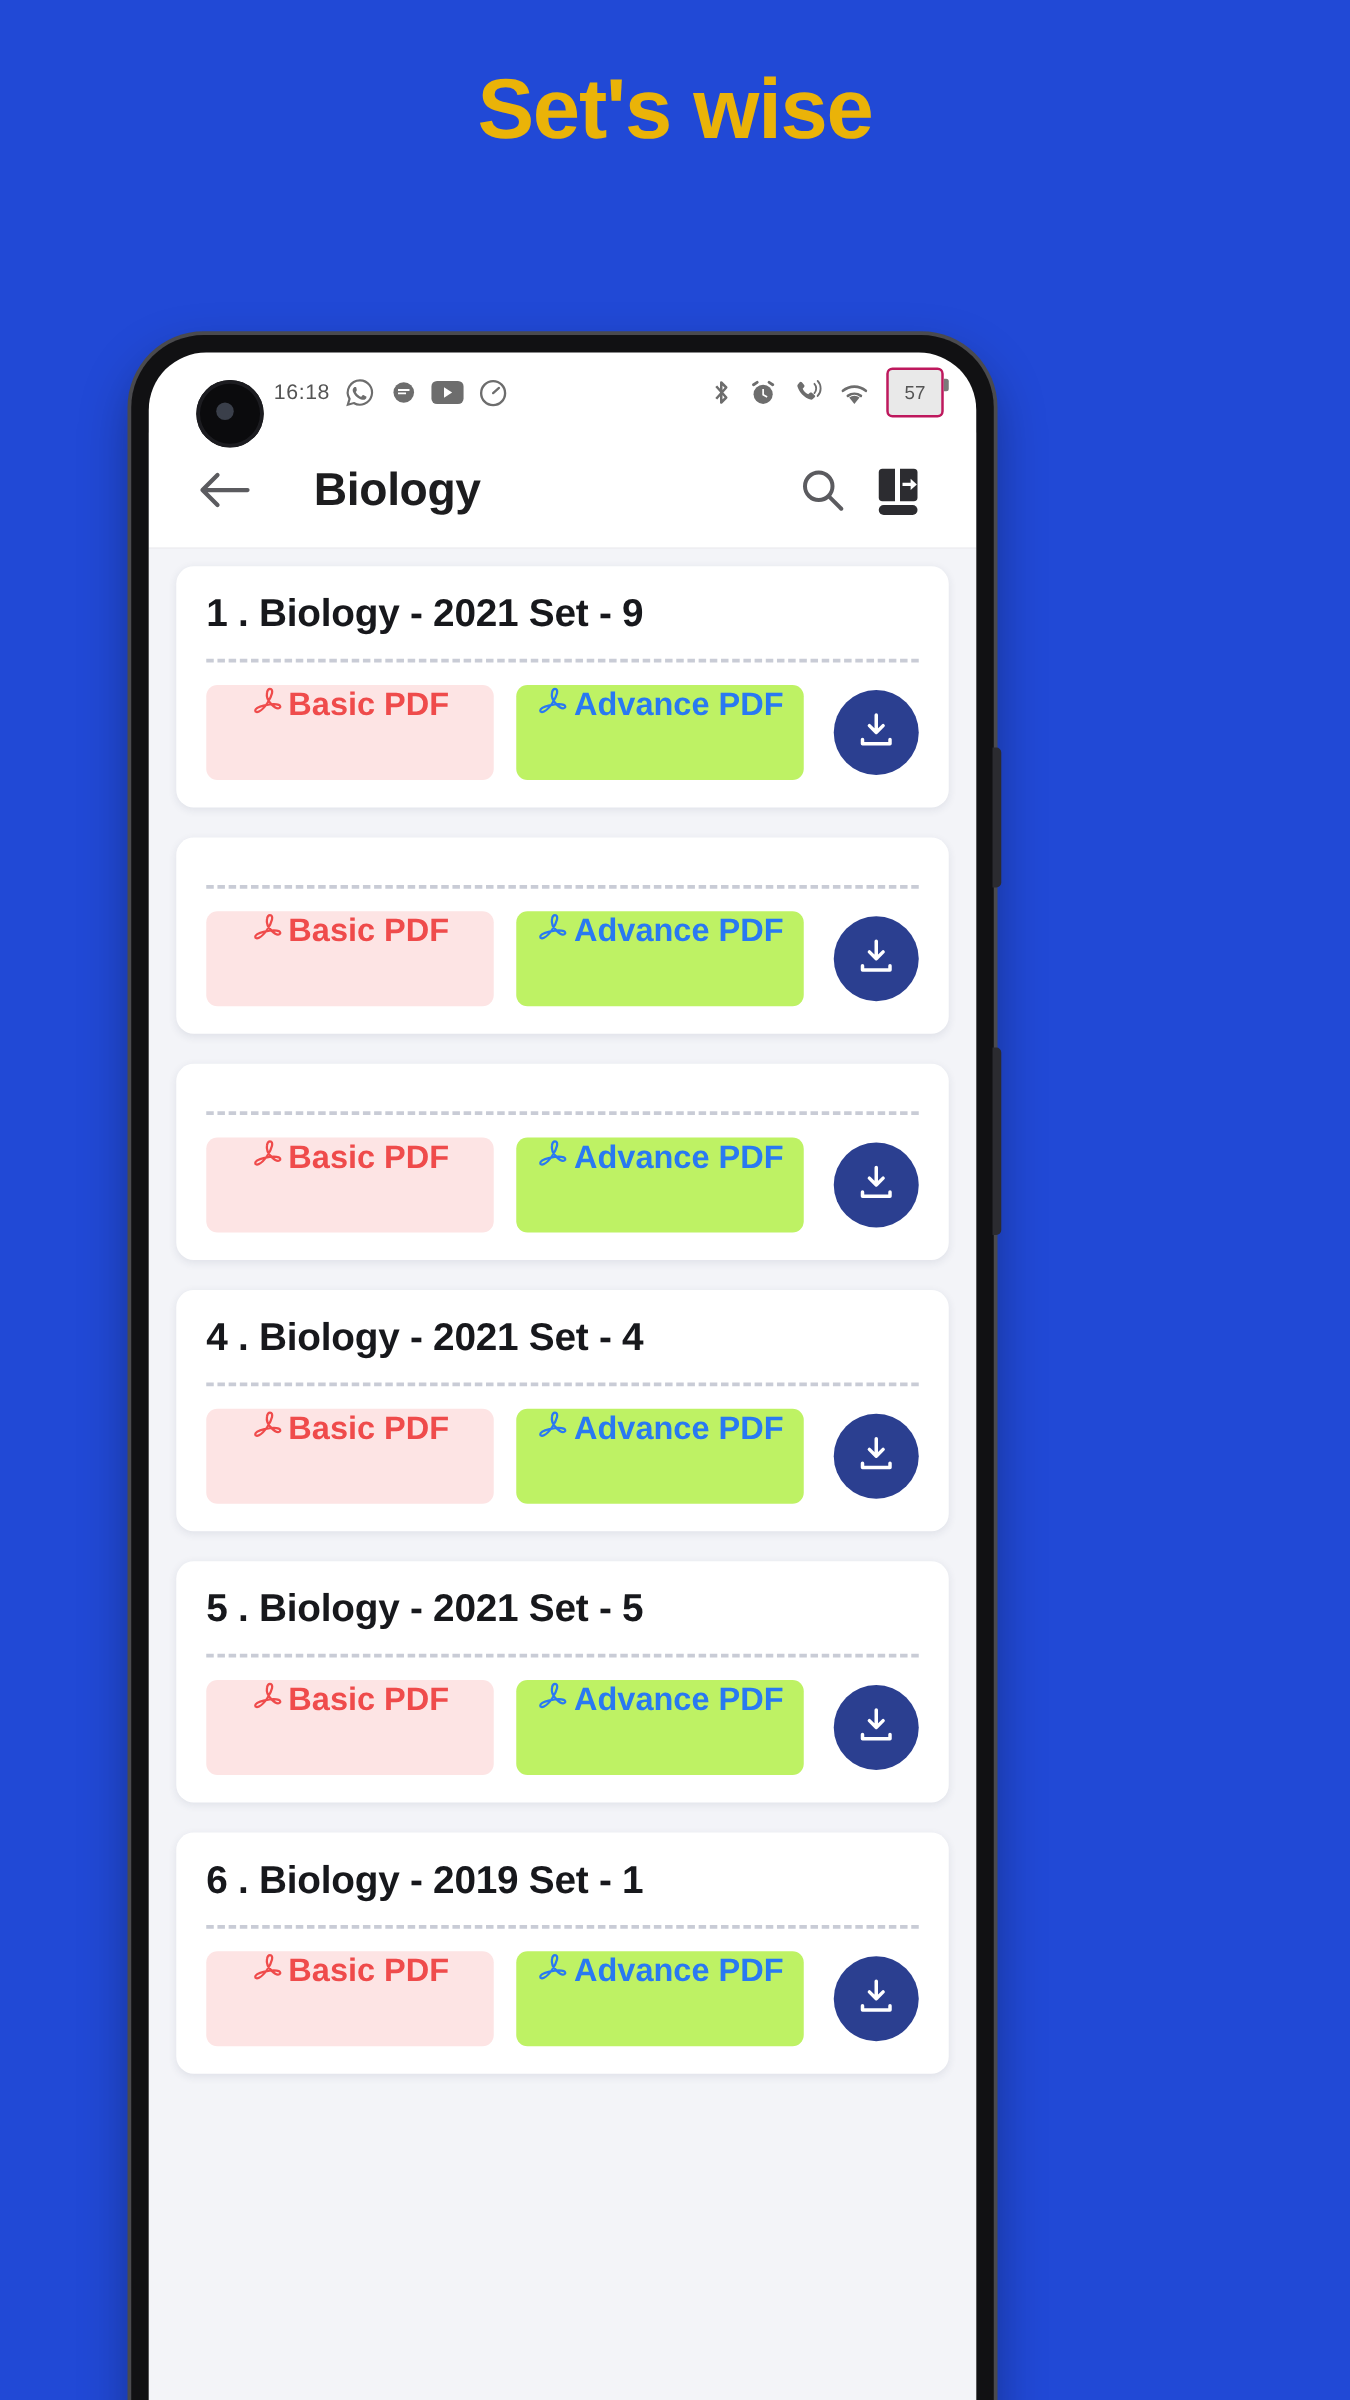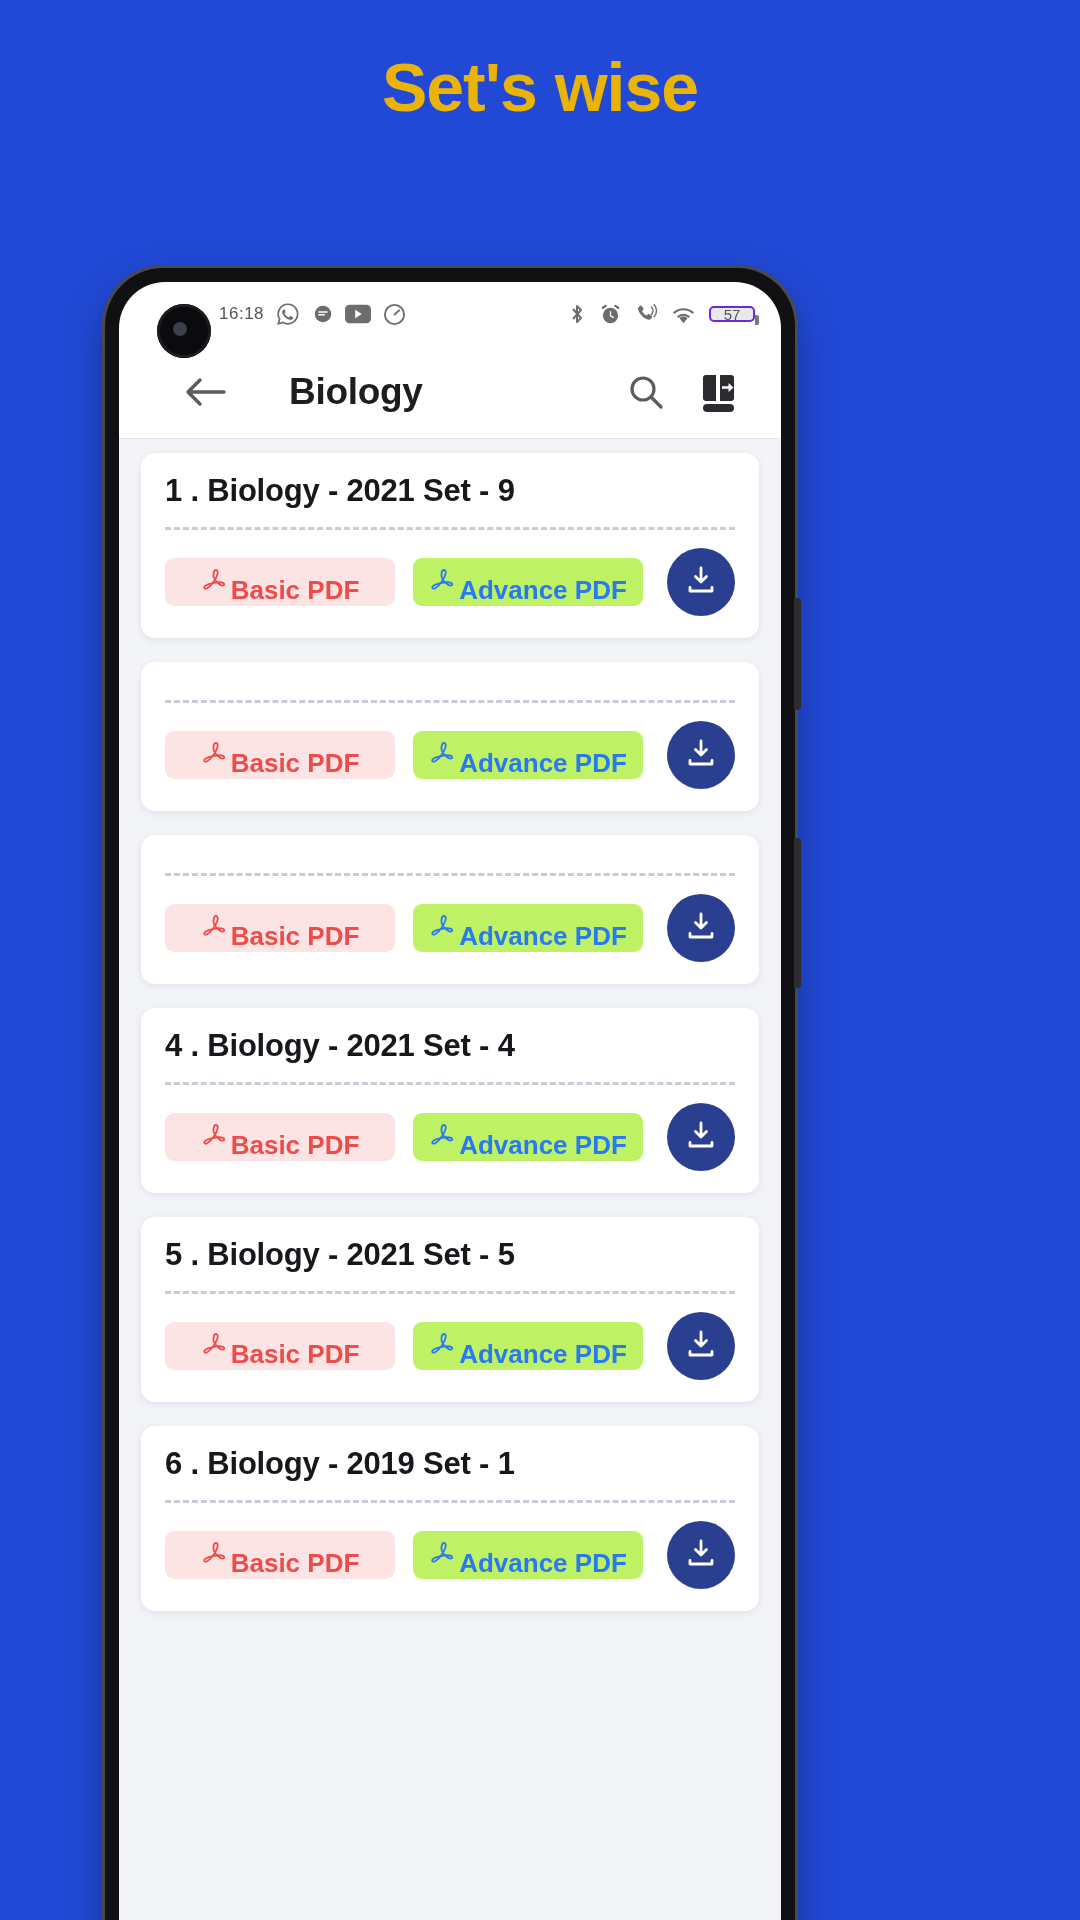--- a/index.html
+++ b/index.html
@@ -61,32 +61,32 @@
   .statusbar {
     height:64px; display:flex; align-items:center;
     padding:0 26px 0 100px; color:#6d6d6d;
   }
   .sb-left { display:flex; align-items:center; gap:11px; flex:1; }
   .sb-time { font-size:17px; color:#555; letter-spacing:.5px; }
   .sb-right { display:flex; align-items:center; gap:12px; }
   .sb-ico { display:inline-flex; align-items:center; justify-content:center; }
   .battery {
     display:inline-flex; align-items:center; justify-content:center;
-    width:46px; height:16px; border:2px solid #6d28d9; border-radius:5px;
+    width:46px; height:40px; border:2px solid #be185d; border-radius:5px;
     font-size:15px; color:#555; position:relative; background:#e9e9e9;
   }
   .battery::after {
     content:""; position:absolute; right:-6px; top:7px;
     width:4px; height:10px; background:#7a7a7a; border-radius:0 2px 2px 0;
   }
 
   
   .appbar {
     height:92px; display:flex; align-items:center;
-    padding:0 30px; background:#fff; gap:12px;margin-left:26px;
+    padding:0 30px; background:#fff; gap:0;
   }
   .appbar-title {
     font-size:37px; font-weight:bold; color:#1d1d1f;
     margin-left:40px; flex:1; letter-spacing:-.3px;
   }
   .appbar-ico { width:62px; display:flex; align-items:center; justify-content:center; }
   .appbar-divider { height:1px; background:#e8e8ec; }
 
   
   .list { background:#f3f4f8; padding:14px 22px 0 22px; height:calc(100% - 156px); overflow:hidden; }
@@ -98,22 +98,22 @@
   .card-title {
     font-size:31px; font-weight:bold; color:#17181c;
     letter-spacing:-.2px;
   }
   .dashed {
     margin:18px 0 18px 0; height:0;
     border-top:3px dashed #c9ccd6;
   }
   .card-actions { display:flex; align-items:center; gap:18px; }
   .pill {
-    display:flex; align-items:flex-end; justify-content:center; 
-    height:48px; border-radius:9px; flex:1;
+    display:flex; align-items:flex-start; justify-content:center; 
+    height:76px; border-radius:9px; flex:1;
     font-size:26px; font-weight:bold;
   }
   .pill-basic { background:#fde4e4; color:#ef4b4b; }
   .pill-adv   { background:#bef264; color:#2979f2; }
   .dl {
     width:68px; height:68px; min-width:68px; border-radius:50%;
     background:#2b3f90; display:flex; align-items:center; justify-content:center;
     margin-left:6px;
   }
 </style>

